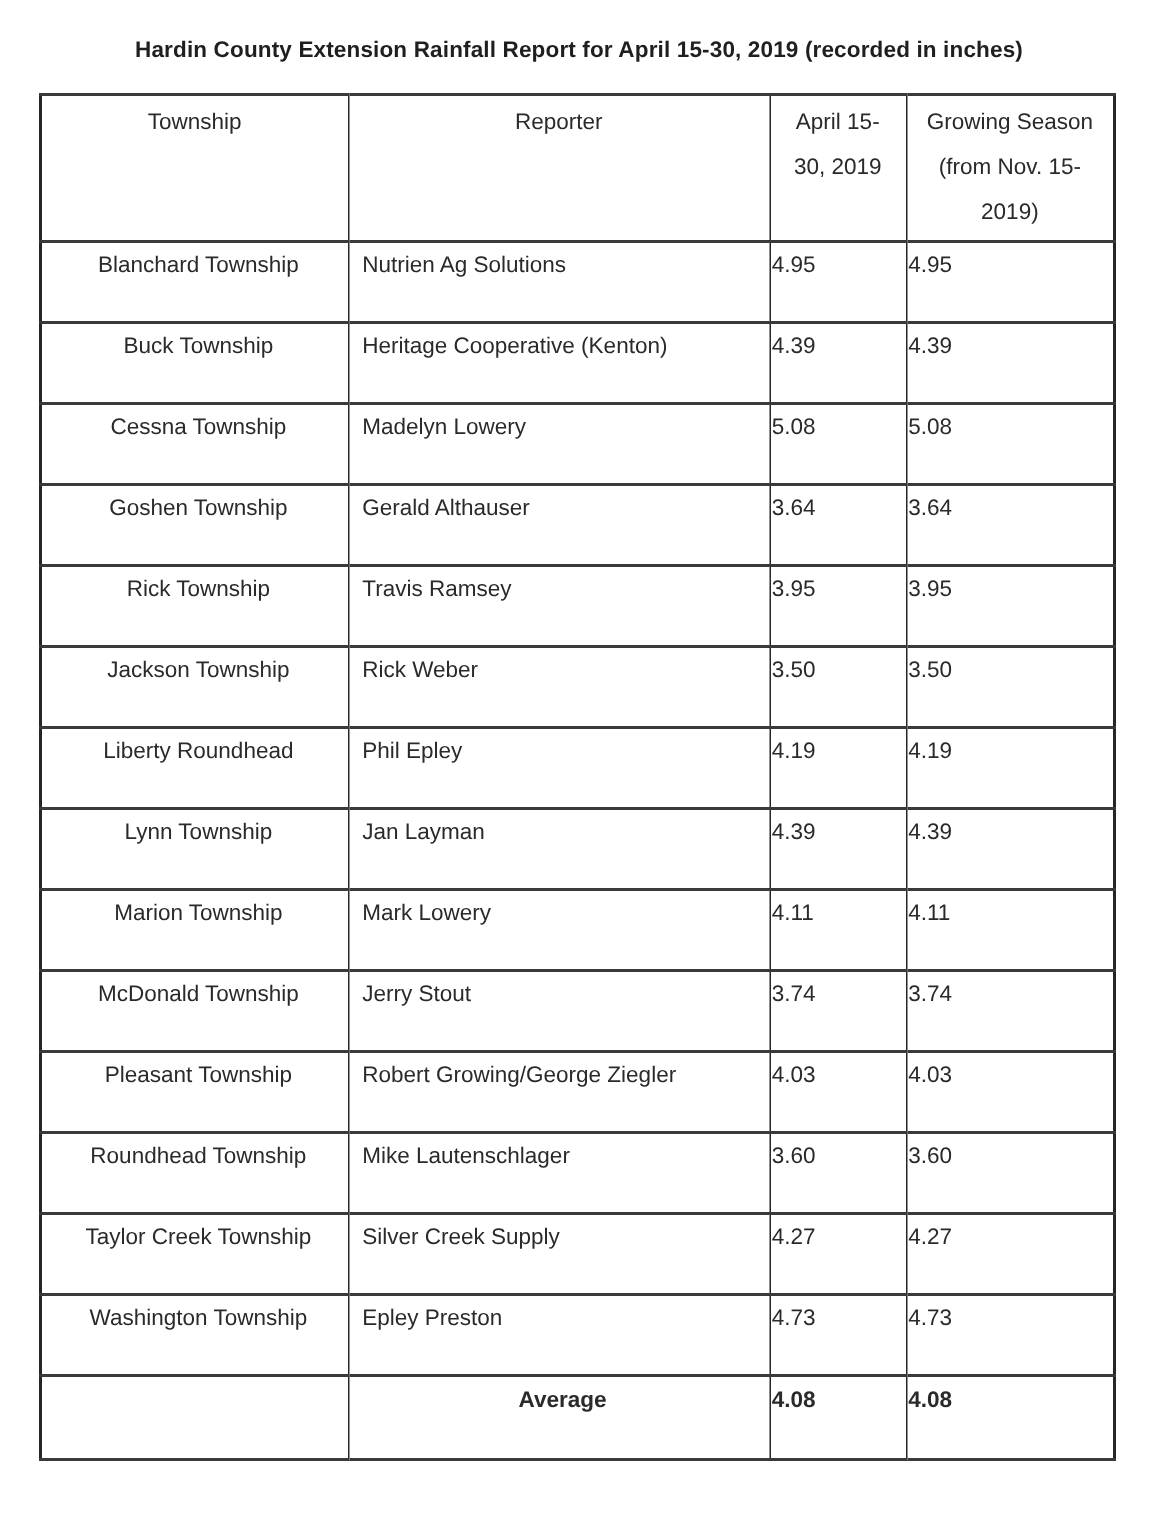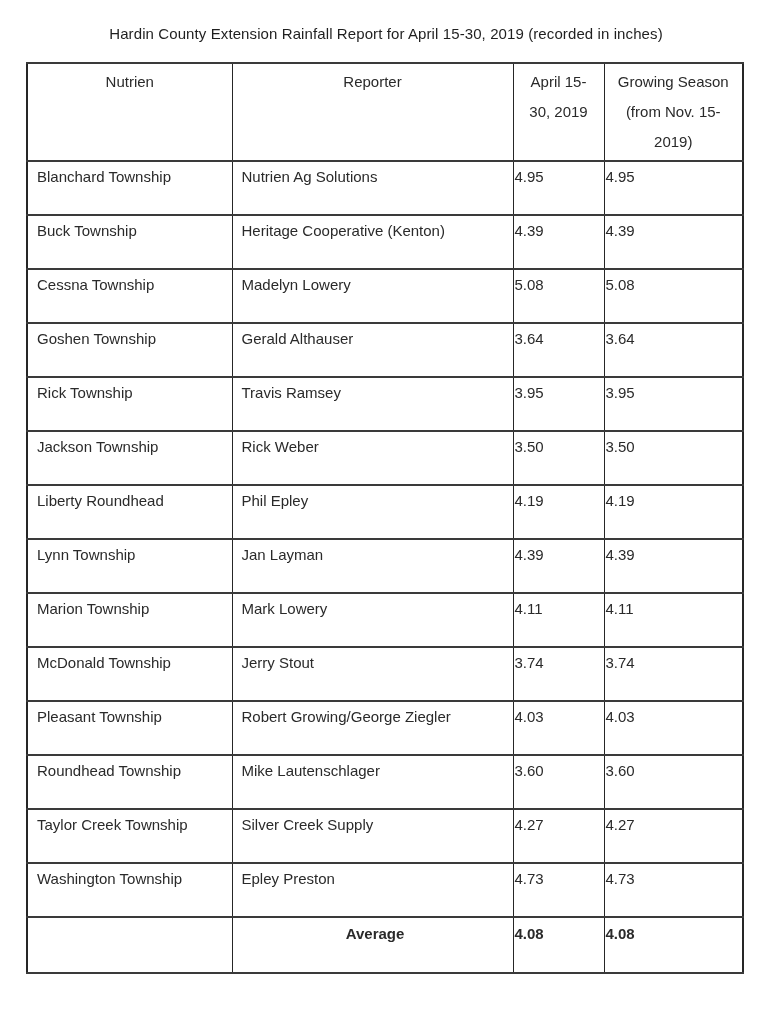--- a/index.html
+++ b/index.html
@@ -16,21 +16,21 @@
     color: #262626;
     overflow: hidden;
   }
   .title {
     position: absolute;
     top: 25px;
     left: 0;
     width: 100%;
     text-align: center;
     font-size: 15px;
-    font-weight: normal;
+    font-weight: bold;
     color: #1f1f1f;
     letter-spacing: 0.1px;
   }
   table.rainfall {
     position: absolute;
     top: 62px;
     left: 26px;
     width: 716px;
     border-collapse: collapse;
     table-layout: fixed;
@@ -54,21 +54,21 @@
   col.c4 { width: 139px; }
   tr.header-row th {
     height: 92px;
     text-align: center;
     padding-top: 3px;
     line-height: 30px;
     font-size: 15px;
     color: #2a2a2a;
   }
   tr.data-row td { height: 45px; padding-top: 6px; }
-  td.cell-town  { text-align: left; padding-left: 9px;  padding-right: 4px; }
+  td.cell-town  { text-align: center; padding-left: 9px;  padding-right: 4px; }
   td.cell-rep   { text-align: left; padding-left: 9px;  padding-right: 4px; }
   td.cell-num   { }
   tr.average-row td { height: 46px; padding-top: 7px; }
   tr.average-row .cell-rep { text-align: center; font-weight: bold; }
   tr.average-row .cell-num { font-weight: bold; }
 </style>
 </head>
 <body>
 
 <div class="page">
@@ -78,21 +78,21 @@
   <table class="rainfall">
     <colgroup>
       <col class="c1">
         <col class="c2">
         <col class="c3">
         <col class="c4">
     </colgroup>
     <tbody>
       <tr class="header-row">
         <th>
-          <span>Nutrien</span>
+          <span>Township</span>
         </th>
         <th>
           <span>Reporter</span>
         </th>
         <th>
           <span>April 15-</span><br>
           <span>30, 2019</span>
         </th>
         <th>
           <span>Growing Season</span><br>

